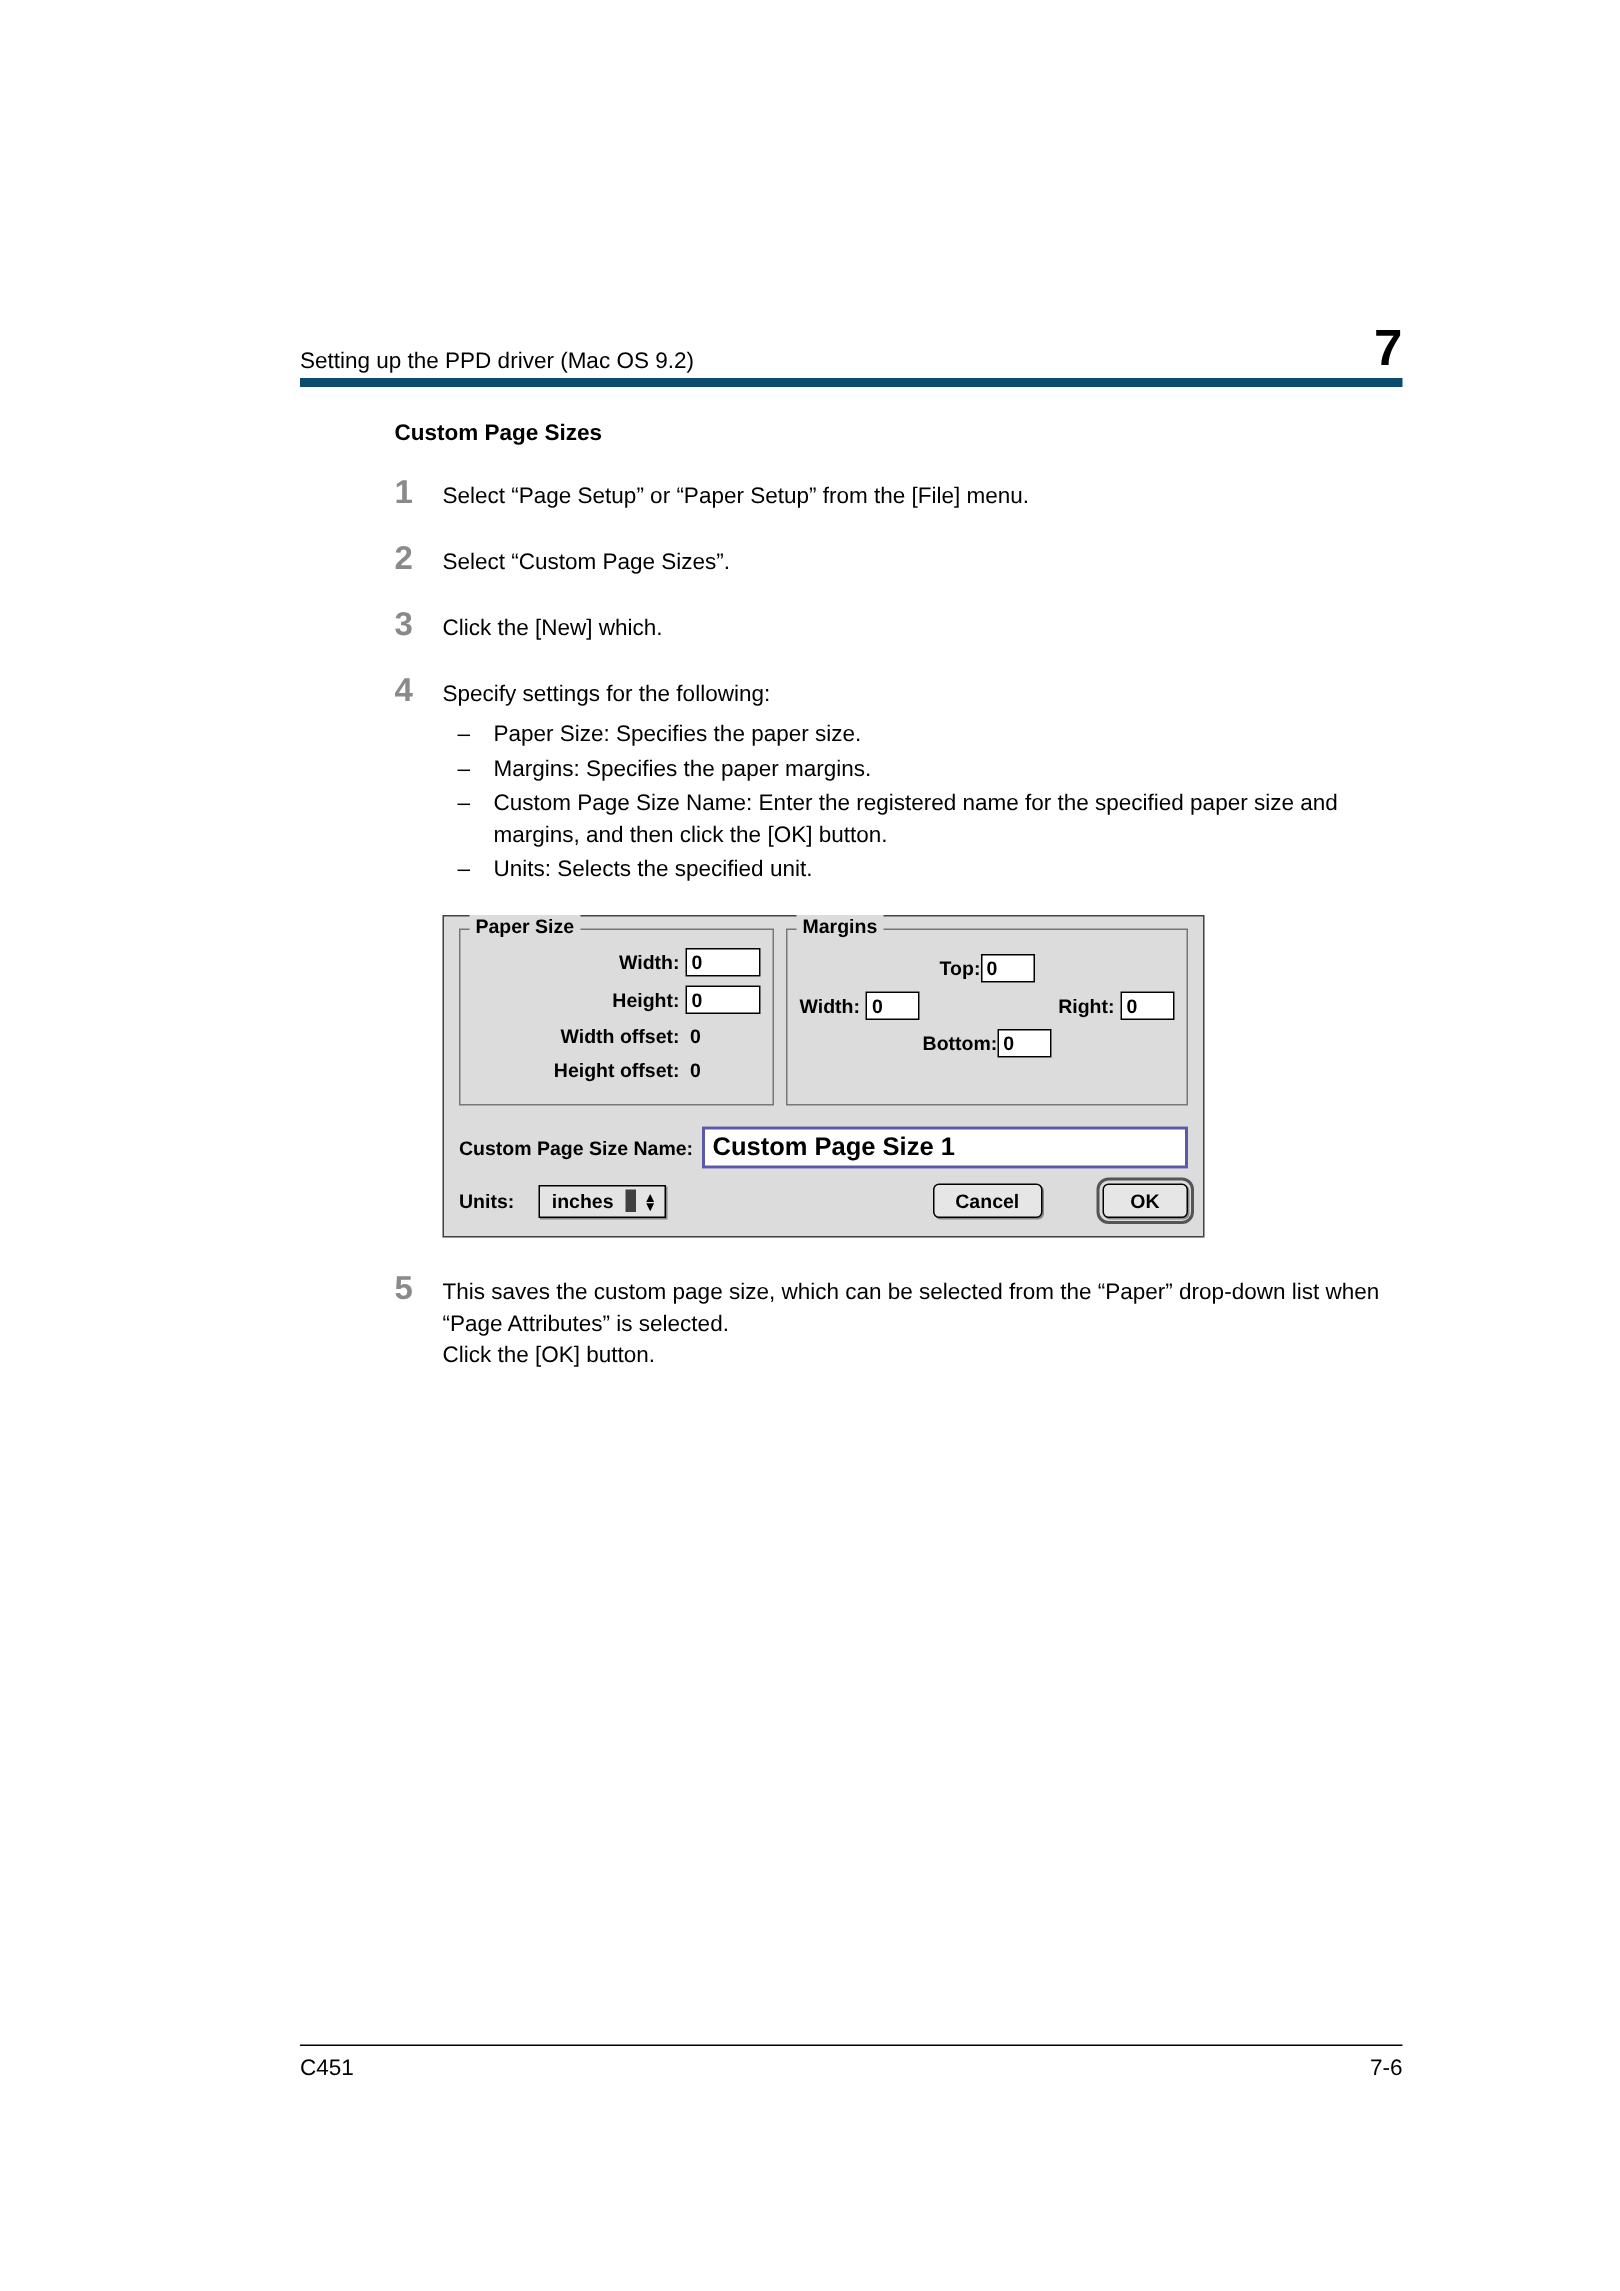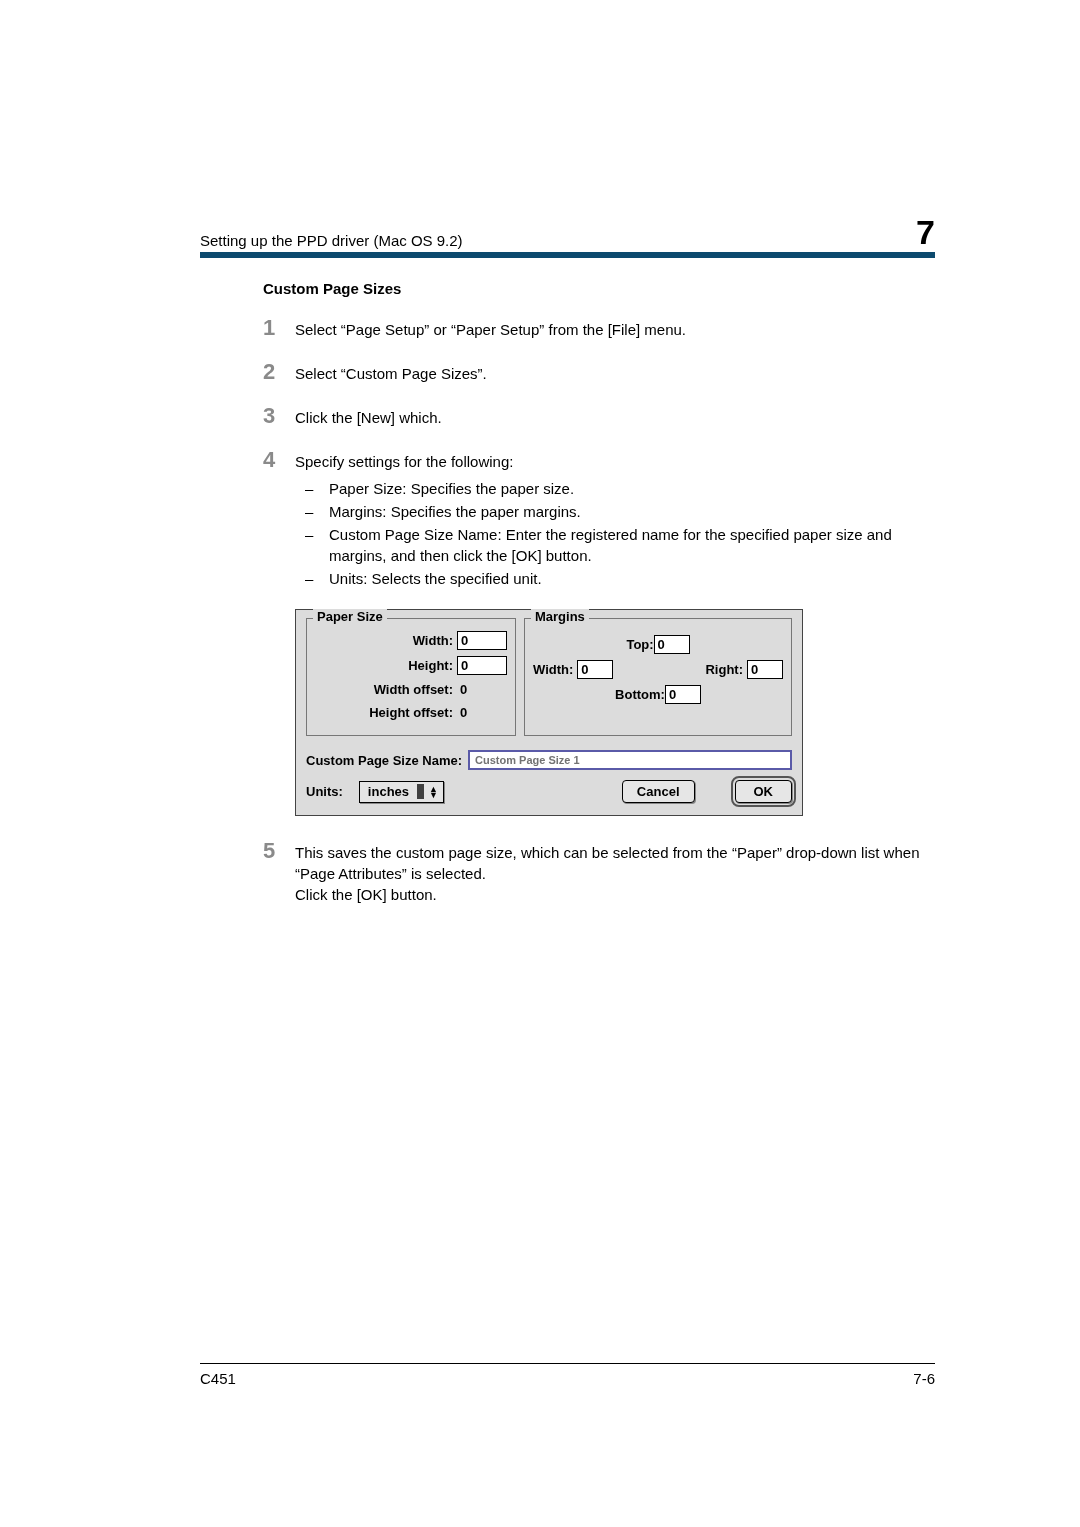--- a/index.html
+++ b/index.html
@@ -161,22 +161,22 @@
   }
   .name-label {
     font-weight: bold;
   }
   .name-input {
     flex: 1;
     border: 2px solid #5a5aa8;
     background: #fff;
     padding: 2px 5px;
     font-weight: bold;
-    color: #737373;
-    font-size: 11px;
+    color: #000000;
+    font-size: 17px;
   }
   .units-row {
     display: flex;
     align-items: center;
     gap: 16px;
   }
   .units-label {
     font-weight: bold;
   }
   .select-box {

